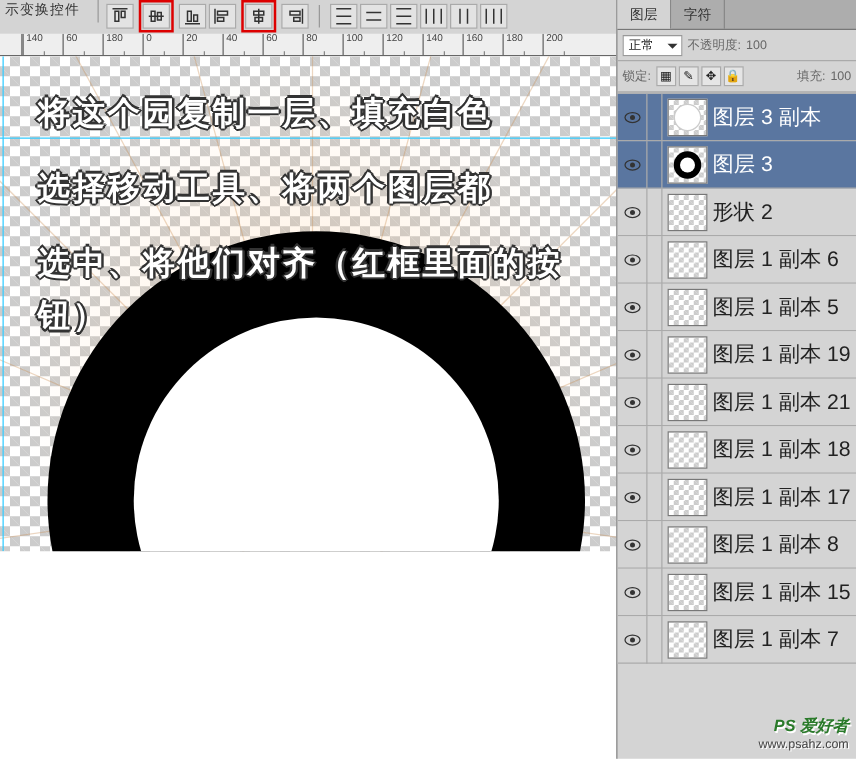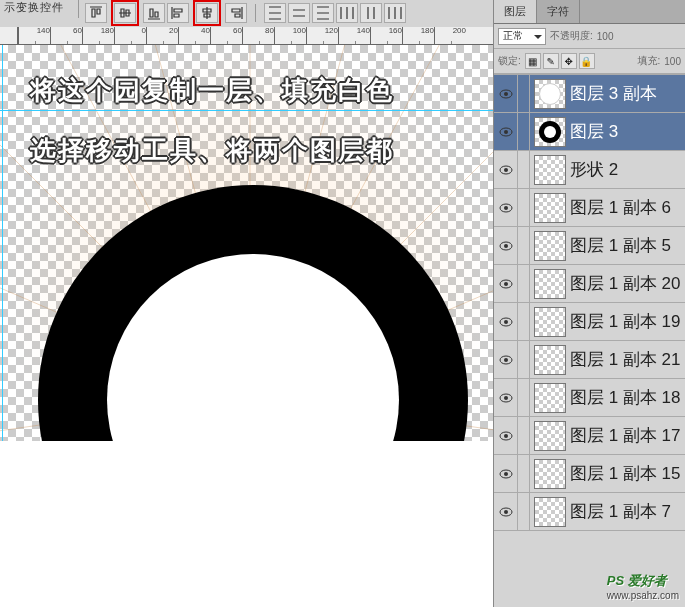--- a/index.html
+++ b/index.html
@@ -12,21 +12,21 @@
 .opts .grp{display:flex;gap:2px;align-items:center;}
 .opts .btn{width:22px;height:20px;background:#e3e3e3;border:1px solid #aaa;display:flex;align-items:center;justify-content:center;position:relative;}
 .opts .btn svg{width:14px;height:14px;}
 .opts .red{border:2px solid #d00;padding:1px;margin:0 2px;}
 .opts .sep{width:1px;height:18px;background:#999;margin:0 6px;}
 
 
 .ruler{position:absolute;top:27px;left:0;width:500px;height:18px;background:#eee;border-bottom:1px solid #666;font-size:8px;color:#444;overflow:hidden;}
 .ruler .vbar{position:absolute;top:0;left:0;width:18px;height:18px;background:#eee;border-right:1px solid #666;}
 .ruler .ticks{position:absolute;left:18px;right:0;top:0;height:18px;display:flex;}
-.ruler .tick{flex:0 0 32px;border-left:1px solid #666;font-size:8px;padding-left:2px;line-height:8px;position:relative;text-align:right;}
+.ruler .tick{flex:0 0 32px;border-left:1px solid #666;font-size:8px;padding-left:2px;line-height:8px;position:relative;}
 .ruler .tick::after{content:"";position:absolute;left:50%;bottom:0;width:1px;height:4px;background:#888;}
 
 
 .canv{position:absolute;top:45px;left:0;width:500px;height:396px;overflow:hidden;
 background-image:
  linear-gradient(45deg,#ccc 25%,transparent 25%,transparent 75%,#ccc 75%),
  linear-gradient(45deg,#ccc 25%,transparent 25%,transparent 75%,#ccc 75%);
 background-size:16px 16px;background-position:0 0,8px 8px;background-color:#fff;}
 .canv .bgglow{position:absolute;inset:0;background:radial-gradient(ellipse at 50% 60%,rgba(255,190,120,.25) 0%,rgba(255,190,120,.1) 40%,transparent 70%);}
 .canv .rays line{stroke:rgba(200,140,80,.35);stroke-width:1;}
@@ -55,21 +55,21 @@
 .layer{height:38px;display:flex;align-items:center;border-bottom:1px solid #aaa;background:#d4d4d4;}
 .layer.sel{background:#5a76a0;color:#fff;}
 .layer .vis{width:24px;height:38px;display:flex;align-items:center;justify-content:center;border-right:1px solid #aaa;}
 .layer .vis svg{width:14px;height:10px;}
 .layer .spc{width:12px;border-right:1px solid #aaa;height:38px;}
 .layer .th{width:32px;height:30px;margin:0 4px;border:1px solid #777;background-image:linear-gradient(45deg,#ccc 25%,transparent 25%,transparent 75%,#ccc 75%),linear-gradient(45deg,#ccc 25%,transparent 25%,transparent 75%,#ccc 75%);background-size:8px 8px;background-position:0 0,4px 4px;background-color:#fff;position:relative;display:flex;align-items:center;justify-content:center;}
 .layer .th .ring{width:22px;height:22px;border-radius:50%;background:#000;position:relative;}
 .layer .th .ring.white{background:#fff;border:1px solid #ccc;}
 .layer .th .ring .inner{position:absolute;inset:5px;border-radius:50%;background:#fff;}
 .layer .nm{font-size:17px;flex:1;white-space:nowrap;overflow:hidden;}
-.wm{position:absolute;right:6px;bottom:6px;font-size:13px;color:#2a7a2a;font-style:italic;font-weight:700;text-shadow:1px 1px #fff;}
+.wm{position:absolute;right:6px;bottom:6px;font-size:13px;color:#2a7a2a;font-style:italic;font-weight:700;text-shadow:1px 1px #fff;text-align:right;}
 .wm .url{font-size:10px;color:#444;display:block;font-style:normal;font-weight:400;}
 </style>
 </head>
 <body>
 
 <div class="app">
 
   <div class="opts">
     <span class="lab">示变换控件</span>
     <span class="sep"></span>
@@ -200,20 +200,21 @@
           <line x1="250" y1="350" x2="550" y2="600"></line>
         <line x1="250" y1="350" x2="-50" y2="600"></line>
       </g>
     </svg>
     <div class="guide guideH"></div>
     <div class="guide guideV"></div>
     <div class="ringK"></div>
     <div class="ringW"></div>
     <div class="txt t1">将这个园复制一层、填充白色</div>
     <div class="txt t2">选择移动工具、将两个图层都</div>
+    <div class="txt t3">选中、将他们对齐（红框里面的按钮）</div>
   </div>
 
   <div class="panel">
     <div class="tabs">
       <div class="tab act">图层</div>
       <div class="tab">字符</div>
     </div>
     <div class="prow">
       <div class="sel">正常</div>
       <span class="l">不透明度:</span>
@@ -294,31 +295,20 @@
         </div>
         <div class="layer">
           <div class="vis">
             <svg viewBox="0 0 14 10">
               <ellipse cx="7" cy="5" rx="6" ry="4" fill="none" stroke="#333"></ellipse>
               <circle cx="7" cy="5" r="2" fill="#333"></circle>
             </svg>
           </div>
           <div class="spc"></div>
           <div class="th"></div>
-          <div class="nm">图层 1 副本 20</div>
-        </div>
-        <div class="layer">
-          <div class="vis">
-            <svg viewBox="0 0 14 10">
-              <ellipse cx="7" cy="5" rx="6" ry="4" fill="none" stroke="#333"></ellipse>
-              <circle cx="7" cy="5" r="2" fill="#333"></circle>
-            </svg>
-          </div>
-          <div class="spc"></div>
-          <div class="th"></div>
           <div class="nm">图层 1 副本 19</div>
         </div>
         <div class="layer">
           <div class="vis">
             <svg viewBox="0 0 14 10">
               <ellipse cx="7" cy="5" rx="6" ry="4" fill="none" stroke="#333"></ellipse>
               <circle cx="7" cy="5" r="2" fill="#333"></circle>
             </svg>
           </div>
           <div class="spc"></div>
@@ -339,20 +329,31 @@
         <div class="layer">
           <div class="vis">
             <svg viewBox="0 0 14 10">
               <ellipse cx="7" cy="5" rx="6" ry="4" fill="none" stroke="#333"></ellipse>
               <circle cx="7" cy="5" r="2" fill="#333"></circle>
             </svg>
           </div>
           <div class="spc"></div>
           <div class="th"></div>
           <div class="nm">图层 1 副本 17</div>
+        </div>
+        <div class="layer">
+          <div class="vis">
+            <svg viewBox="0 0 14 10">
+              <ellipse cx="7" cy="5" rx="6" ry="4" fill="none" stroke="#333"></ellipse>
+              <circle cx="7" cy="5" r="2" fill="#333"></circle>
+            </svg>
+          </div>
+          <div class="spc"></div>
+          <div class="th"></div>
+          <div class="nm">图层 1 副本 8</div>
         </div>
         <div class="layer">
           <div class="vis">
             <svg viewBox="0 0 14 10">
               <ellipse cx="7" cy="5" rx="6" ry="4" fill="none" stroke="#333"></ellipse>
               <circle cx="7" cy="5" r="2" fill="#333"></circle>
             </svg>
           </div>
           <div class="spc"></div>
           <div class="th"></div>

